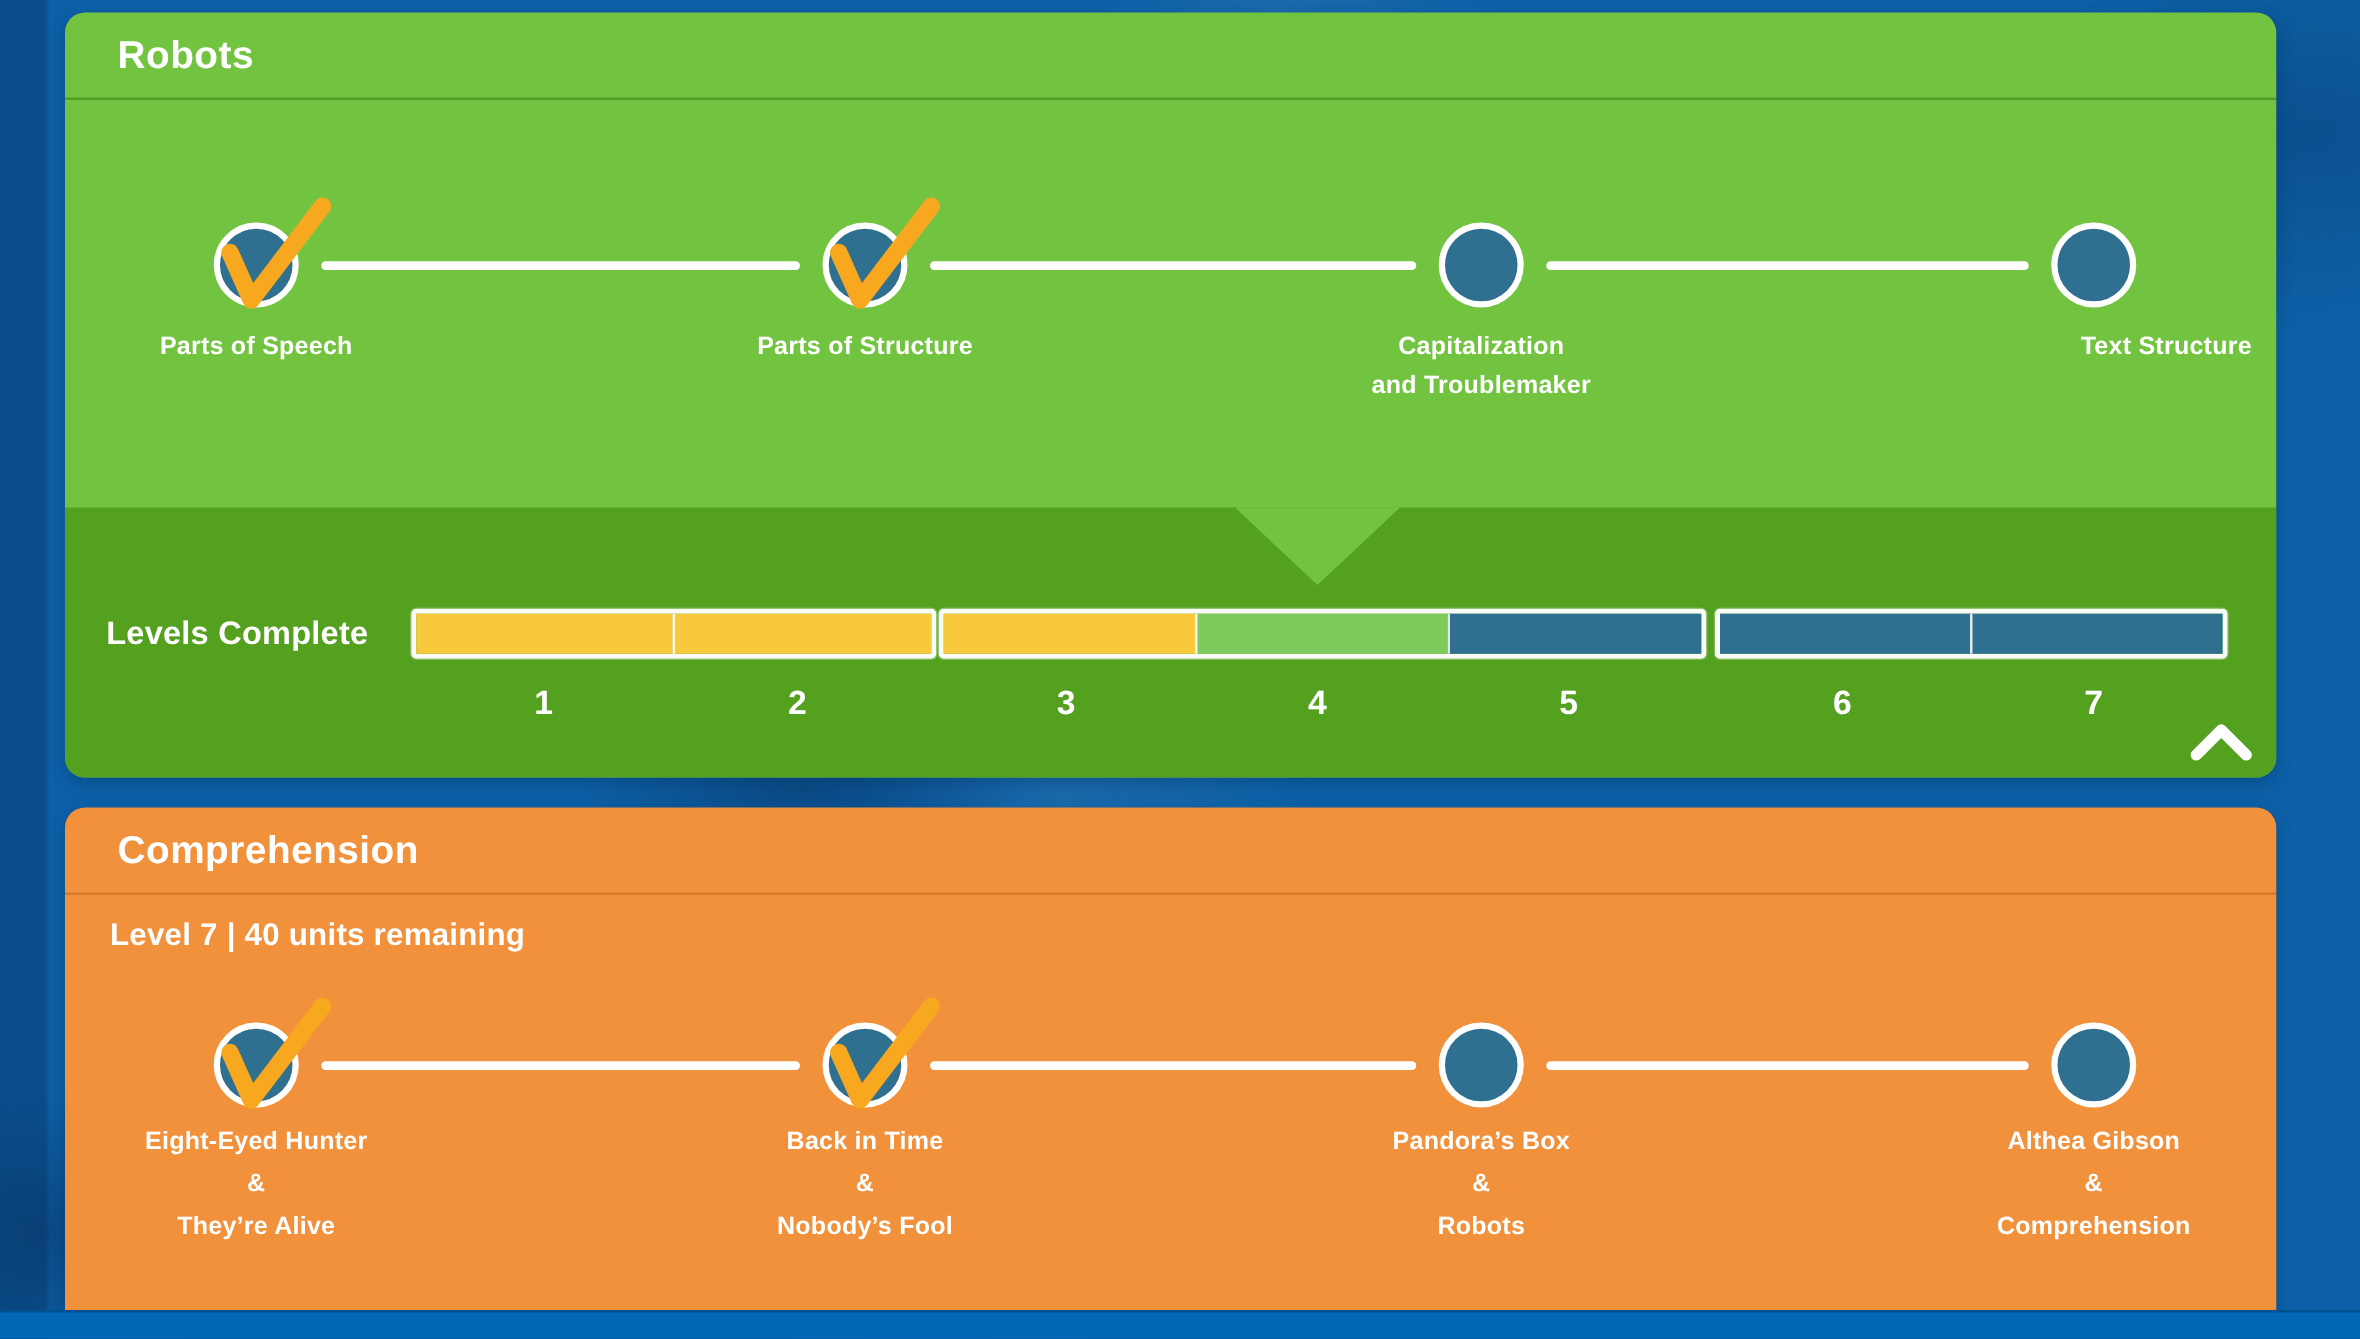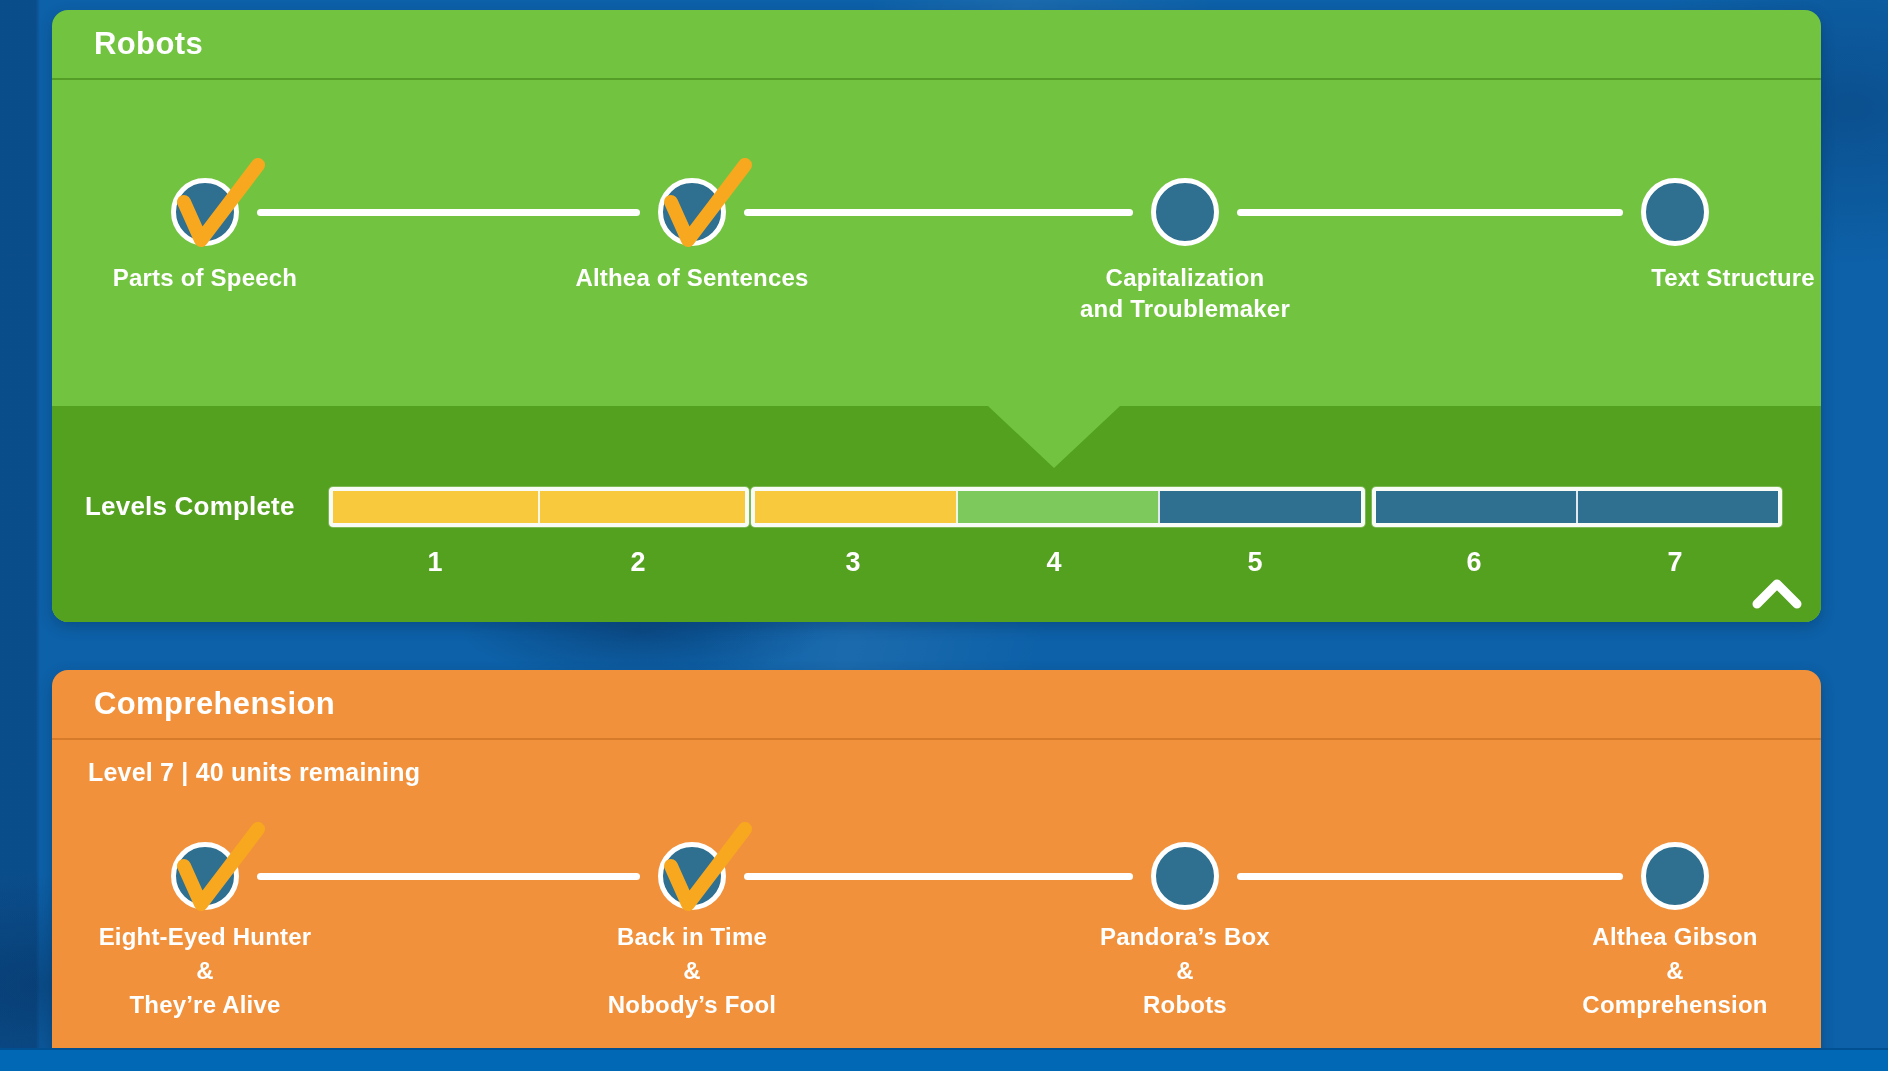--- a/index.html
+++ b/index.html
@@ -11,35 +11,35 @@
       linear-gradient(90deg, rgba(6,45,92,.38) 0, rgba(6,45,92,.38) 36px, rgba(6,45,92,0) 40px),
       radial-gradient(260px 70px at 34% 59%, rgba(8,38,78,.38), rgba(8,38,78,0) 70%),
       linear-gradient(105deg, rgba(255,255,255,0) 40%, rgba(255,255,255,.06) 47%, rgba(255,255,255,0) 56%),
       radial-gradient(340px 220px at 98% 10%, rgba(7,48,96,.35), rgba(7,48,96,0) 72%),
       radial-gradient(300px 160px at 2% 92%, rgba(6,40,82,.4), rgba(6,40,82,0) 70%);
     color:#fff;
   }
   .card{position:absolute;left:52px;width:1769px;overflow:hidden;
         box-shadow:0 5px 14px rgba(3,35,70,.30);}
   .card-grammar{top:10px;height:612px;border-radius:16px;background:#72c440;}
-  .card-comp{top:670px;height:402px;border-radius:16px 16px 0 0;background:#f1913c;}
+  .card-comp{top:646px;height:402px;border-radius:16px 16px 0 0;background:#f1913c;}
   .card-header{position:absolute;left:0;top:0;right:0;height:68px;display:flex;align-items:center;}
   .card-grammar .card-header{border-bottom:2px solid rgba(60,128,18,.55);}
   .card-comp .card-header{border-bottom:2px solid rgba(190,105,25,.55);}
   .card-title{margin:0 0 0 42px;font-size:31px;font-weight:bold;letter-spacing:.4px;}
   .card-subtitle{position:absolute;left:36px;top:88px;font-size:25px;font-weight:bold;letter-spacing:.2px;}
 
   
   .connector{position:absolute;height:7px;border-radius:4px;background:#fff;}
   .node{position:absolute;width:68px;height:68px;}
   .circle{position:absolute;left:0;top:0;width:58px;height:58px;border-radius:50%;
           background:#2f6f90;border:5px solid #fff;}
   .check-svg{position:absolute;left:-16px;top:-52px;width:130px;height:130px;overflow:visible;display:none;}
   .status-complete .check-svg{display:block;}
-  .node-label{position:absolute;width:360px;text-align:center;font-size:24px;font-weight:bold;letter-spacing:.2px;}
+  .node-label{position:absolute;width:360px;text-align:center;font-size:20px;font-weight:bold;letter-spacing:.2px;}
   .card-grammar .node-label{line-height:31px;}
   .card-comp .node-label{line-height:34px;}
 
   
   .band{position:absolute;left:0;right:0;top:396px;bottom:0;background:#54a01f;}
   .notch{position:absolute;top:0;left:936px;width:0;height:0;
          border-left:66px solid transparent;border-right:66px solid transparent;
          border-top:62px solid #72c440;}
   .levels-label{position:absolute;left:33px;top:85px;font-size:26px;font-weight:bold;letter-spacing:.2px;}
   .bar-group{position:absolute;top:81px;height:32px;display:flex;
@@ -87,21 +87,21 @@
     </div>
     <div class="node status-upcoming" style="left:1589px;top:168px;">
       <span class="circle"></span>
 
     </div>
 
     <div class="node-label" style="left:-27px;top:252px;">
       <div>Parts of Speech</div>
     </div>
     <div class="node-label" style="left:460px;top:252px;">
-      <div>Althea of Sentences</div>
+      <div>Parts of Structure</div>
     </div>
     <div class="node-label" style="left:953px;top:252px;">
       <div>Capitalization</div>
       <div>and Troublemaker</div>
     </div>
     <div class="node-label" style="left:1501px;top:252px;">
       <div>Text Structure</div>
     </div>
 
     <div class="band">

